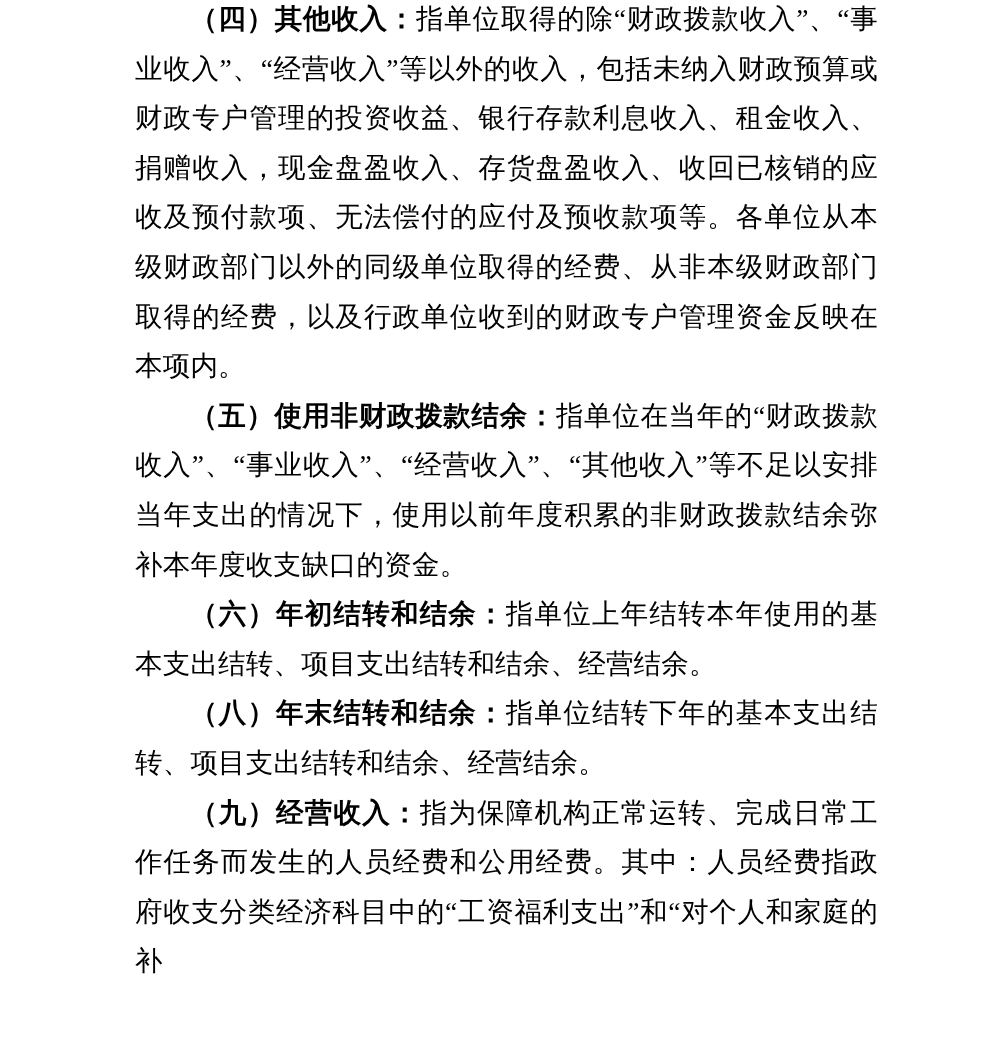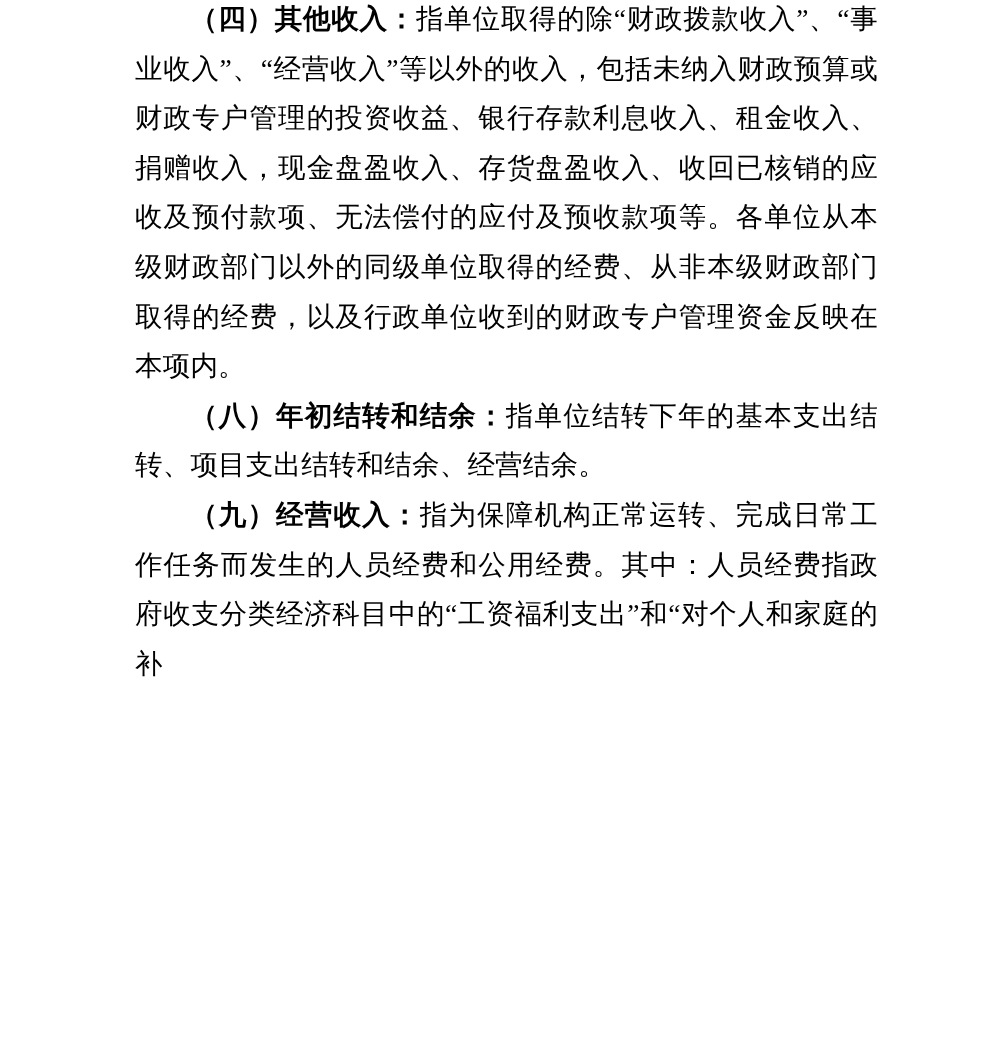--- a/index.html
+++ b/index.html
@@ -38,20 +38,22 @@
     font-weight: bold;
   }
 </style>
 </head>
 <body>
 
 <div class="page">
 
   <p class="para"><span class="para-label">（四）其他收入：</span><span class="para-text">指单位取得的除“财政拨款收入”、“事业收入”、“经营收入”等以外的收入，包括未纳入财政预算或财政专户管理的投资收益、银行存款利息收入、租金收入、捐赠收入，现金盘盈收入、存货盘盈收入、收回已核销的应收及预付款项、无法偿付的应付及预收款项等。各单位从本级财政部门以外的同级单位取得的经费、从非本级财政部门取得的经费，以及行政单位收到的财政专户管理资金反映在本项内。</span></p>
 
+  <p class="para"><span class="para-label">（五）使用非财政拨款结余：</span><span class="para-text">指单位在当年的“财政拨款收入”、“事业收入”、“经营收入”、“其他收入”等不足以安排当年支出的情况下，使用以前年度积累的非财政拨款结余弥补本年度收支缺口的资金。</span></p>
+
+  <p class="para"><span class="para-label">（六）年初结转和结余：</span><span class="para-text">指单位上年结转本年使用的基本支出结转、项目支出结转和结余、经营结余。</span></p>
 
 
-
-  <p class="para"><span class="para-label">（八）年初结转和结余：</span><span class="para-text">指单位结转下年的基本支出结转、项目支出结转和结余、经营结余。</span></p>
+  <p class="para"><span class="para-label">（八）年末结转和结余：</span><span class="para-text">指单位结转下年的基本支出结转、项目支出结转和结余、经营结余。</span></p>
 
   <p class="para"><span class="para-label">（九）经营收入：</span><span class="para-text">指为保障机构正常运转、完成日常工作任务而发生的人员经费和公用经费。其中：人员经费指政府收支分类经济科目中的“工资福利支出”和“对个人和家庭的补</span></p>
 
 </div>
 
 </body></html>

